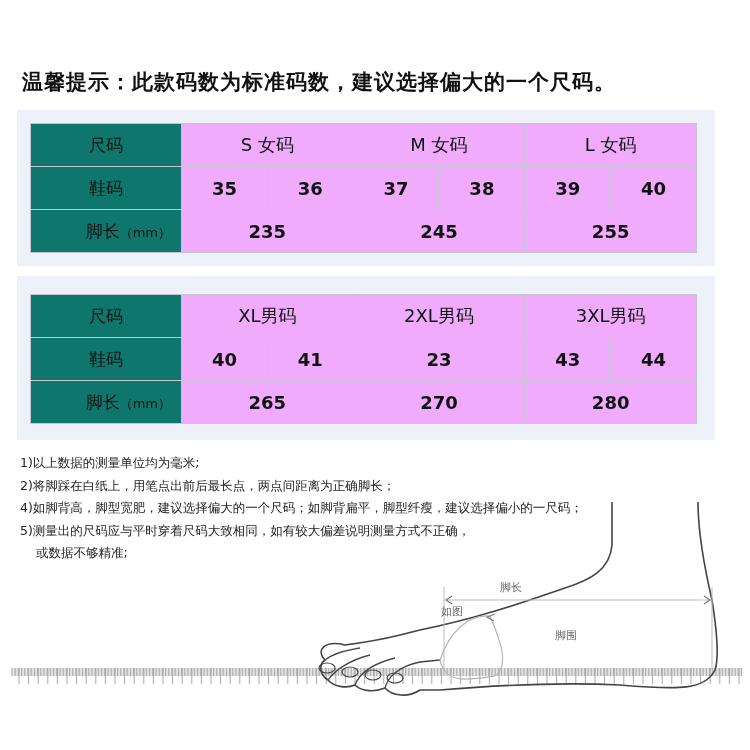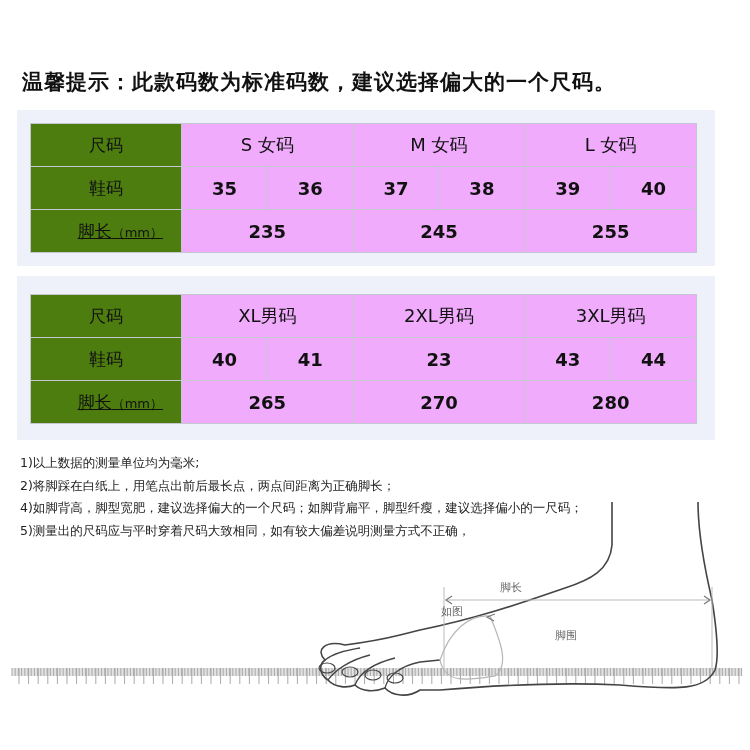--- a/index.html
+++ b/index.html
@@ -5,22 +5,22 @@
   html, body { margin:0; padding:0; background:#ffffff; }
   body { width:750px; height:750px; position:relative; overflow:hidden; font-family:"DejaVu Sans", sans-serif; color:#111; }
   .notice { position:absolute; left:22px; top:68px; font-size:21px; font-weight:bold; letter-spacing:1px; color:#111; white-space:nowrap; }
   .panel { position:absolute; left:17px; width:698px; background:#eef0fa; }
   .panel1 { top:110px; height:156px; }
   .panel2 { top:276px; height:164px; }
   table.size { position:absolute; left:13px; border-collapse:collapse; width:667px; table-layout:fixed; }
   .panel1 table.size { top:13px; }
   .panel2 table.size { top:18px; }
   table.size td { border:1.5px solid #c4c7d2; background:#f0abfc; text-align:center; font-size:18px; height:42px; padding:0; font-family:"DejaVu Sans", sans-serif; }
-  table.size td.head { background:#4d7c0f; width:150px; font-size:17px; }
-  table.size td.head.foot { text-align:right; padding-right:18px;text-decoration:underline; }
+  table.size td.head { background:#0f766e; width:150px; font-size:17px; }
+  table.size td.head.foot { text-align:right; padding-right:10px; }
   table.size td.num { font-weight:bold; }
   .unit { font-size:13px; }
   .notes { position:absolute; left:20px; top:452px; font-size:12.5px; color:#222; line-height:22.5px; }
   .notes div { white-space:nowrap; }
   .notes .indent { padding-left:16px; }
   .diagram { position:absolute; left:0; top:480px; width:750px; height:250px; }
   .lbl { position:absolute; font-size:11px; color:#666; }
 </style>
 </head>
 <body>
@@ -80,20 +80,21 @@
     </tr>
   </tbody>
     </table>
 </div>
 
 <div class="notes">
   <div>1)以上数据的测量单位均为毫米;</div>
   <div>2)将脚踩在白纸上，用笔点出前后最长点，两点间距离为正确脚长；</div>
   <div>4)如脚背高，脚型宽肥，建议选择偏大的一个尺码；如脚背扁平，脚型纤瘦，建议选择偏小的一尺码；</div>
   <div>5)测量出的尺码应与平时穿着尺码大致相同，如有较大偏差说明测量方式不正确，</div>
+  <div class="indent">或数据不够精准;</div>
 </div>
 
 <div class="diagram">
   <svg width="750" height="250" viewBox="0 0 750 250">
 
     <g>
       <rect x="12" y="188" width="730" height="8" fill="#e2e2e2"></rect>
       <g stroke="#a8a8a8" stroke-width="1">
         <path id="ticks" d="M12.0 188 L12.0 196 M15.2 188 L15.2 196 M18.4 188 L18.4 196 M21.6 188 L21.6 196 M24.8 188 L24.8 196 M28.0 188 L28.0 196 M31.2 188 L31.2 196 M34.4 188 L34.4 196 M37.6 188 L37.6 196 M40.8 188 L40.8 196 M44.0 188 L44.0 196 M47.2 188 L47.2 196 M50.4 188 L50.4 196 M53.6 188 L53.6 196 M56.8 188 L56.8 196 M60.0 188 L60.0 196 M63.2 188 L63.2 196 M66.4 188 L66.4 196 M69.6 188 L69.6 196 M72.8 188 L72.8 196 M76.0 188 L76.0 196 M79.2 188 L79.2 196 M82.4 188 L82.4 196 M85.6 188 L85.6 196 M88.8 188 L88.8 196 M92.0 188 L92.0 196 M95.2 188 L95.2 196 M98.4 188 L98.4 196 M101.6 188 L101.6 196 M104.8 188 L104.8 196 M108.0 188 L108.0 196 M111.2 188 L111.2 196 M114.4 188 L114.4 196 M117.6 188 L117.6 196 M120.8 188 L120.8 196 M124.0 188 L124.0 196 M127.2 188 L127.2 196 M130.4 188 L130.4 196 M133.6 188 L133.6 196 M136.8 188 L136.8 196 M140.0 188 L140.0 196 M143.2 188 L143.2 196 M146.4 188 L146.4 196 M149.6 188 L149.6 196 M152.8 188 L152.8 196 M156.0 188 L156.0 196 M159.2 188 L159.2 196 M162.4 188 L162.4 196 M165.6 188 L165.6 196 M168.8 188 L168.8 196 M172.0 188 L172.0 196 M175.2 188 L175.2 196 M178.4 188 L178.4 196 M181.6 188 L181.6 196 M184.8 188 L184.8 196 M188.0 188 L188.0 196 M191.2 188 L191.2 196 M194.4 188 L194.4 196 M197.6 188 L197.6 196 M200.8 188 L200.8 196 M204.0 188 L204.0 196 M207.2 188 L207.2 196 M210.4 188 L210.4 196 M213.6 188 L213.6 196 M216.8 188 L216.8 196 M220.0 188 L220.0 196 M223.2 188 L223.2 196 M226.4 188 L226.4 196 M229.6 188 L229.6 196 M232.8 188 L232.8 196 M236.0 188 L236.0 196 M239.2 188 L239.2 196 M242.4 188 L242.4 196 M245.6 188 L245.6 196 M248.8 188 L248.8 196 M252.0 188 L252.0 196 M255.2 188 L255.2 196 M258.4 188 L258.4 196 M261.6 188 L261.6 196 M264.8 188 L264.8 196 M268.0 188 L268.0 196 M271.2 188 L271.2 196 M274.4 188 L274.4 196 M277.6 188 L277.6 196 M280.8 188 L280.8 196 M284.0 188 L284.0 196 M287.2 188 L287.2 196 M290.4 188 L290.4 196 M293.6 188 L293.6 196 M296.8 188 L296.8 196 M300.0 188 L300.0 196 M303.2 188 L303.2 196 M306.4 188 L306.4 196 M309.6 188 L309.6 196 M312.8 188 L312.8 196 M316.0 188 L316.0 196 M319.2 188 L319.2 196 M322.4 188 L322.4 196 M325.6 188 L325.6 196 M328.8 188 L328.8 196 M332.0 188 L332.0 196 M335.2 188 L335.2 196 M338.4 188 L338.4 196 M341.6 188 L341.6 196 M344.8 188 L344.8 196 M348.0 188 L348.0 196 M351.2 188 L351.2 196 M354.4 188 L354.4 196 M357.6 188 L357.6 196 M360.8 188 L360.8 196 M364.0 188 L364.0 196 M367.2 188 L367.2 196 M370.4 188 L370.4 196 M373.6 188 L373.6 196 M376.8 188 L376.8 196 M380.0 188 L380.0 196 M383.2 188 L383.2 196 M386.4 188 L386.4 196 M389.6 188 L389.6 196 M392.8 188 L392.8 196 M396.0 188 L396.0 196 M399.2 188 L399.2 196 M402.4 188 L402.4 196 M405.6 188 L405.6 196 M408.8 188 L408.8 196 M412.0 188 L412.0 196 M415.2 188 L415.2 196 M418.4 188 L418.4 196 M421.6 188 L421.6 196 M424.8 188 L424.8 196 M428.0 188 L428.0 196 M431.2 188 L431.2 196 M434.4 188 L434.4 196 M437.6 188 L437.6 196 M440.8 188 L440.8 196 M444.0 188 L444.0 196 M447.2 188 L447.2 196 M450.4 188 L450.4 196 M453.6 188 L453.6 196 M456.8 188 L456.8 196 M460.0 188 L460.0 196 M463.2 188 L463.2 196 M466.4 188 L466.4 196 M469.6 188 L469.6 196 M472.8 188 L472.8 196 M476.0 188 L476.0 196 M479.2 188 L479.2 196 M482.4 188 L482.4 196 M485.6 188 L485.6 196 M488.8 188 L488.8 196 M492.0 188 L492.0 196 M495.2 188 L495.2 196 M498.4 188 L498.4 196 M501.6 188 L501.6 196 M504.8 188 L504.8 196 M508.0 188 L508.0 196 M511.2 188 L511.2 196 M514.4 188 L514.4 196 M517.6 188 L517.6 196 M520.8 188 L520.8 196 M524.0 188 L524.0 196 M527.2 188 L527.2 196 M530.4 188 L530.4 196 M533.6 188 L533.6 196 M536.8 188 L536.8 196 M540.0 188 L540.0 196 M543.2 188 L543.2 196 M546.4 188 L546.4 196 M549.6 188 L549.6 196 M552.8 188 L552.8 196 M556.0 188 L556.0 196 M559.2 188 L559.2 196 M562.4 188 L562.4 196 M565.6 188 L565.6 196 M568.8 188 L568.8 196 M572.0 188 L572.0 196 M575.2 188 L575.2 196 M578.4 188 L578.4 196 M581.6 188 L581.6 196 M584.8 188 L584.8 196 M588.0 188 L588.0 196 M591.2 188 L591.2 196 M594.4 188 L594.4 196 M597.6 188 L597.6 196 M600.8 188 L600.8 196 M604.0 188 L604.0 196 M607.2 188 L607.2 196 M610.4 188 L610.4 196 M613.6 188 L613.6 196 M616.8 188 L616.8 196 M620.0 188 L620.0 196 M623.2 188 L623.2 196 M626.4 188 L626.4 196 M629.6 188 L629.6 196 M632.8 188 L632.8 196 M636.0 188 L636.0 196 M639.2 188 L639.2 196 M642.4 188 L642.4 196 M645.6 188 L645.6 196 M648.8 188 L648.8 196 M652.0 188 L652.0 196 M655.2 188 L655.2 196 M658.4 188 L658.4 196 M661.6 188 L661.6 196 M664.8 188 L664.8 196 M668.0 188 L668.0 196 M671.2 188 L671.2 196 M674.4 188 L674.4 196 M677.6 188 L677.6 196 M680.8 188 L680.8 196 M684.0 188 L684.0 196 M687.2 188 L687.2 196 M690.4 188 L690.4 196 M693.6 188 L693.6 196 M696.8 188 L696.8 196 M700.0 188 L700.0 196 M703.2 188 L703.2 196 M706.4 188 L706.4 196 M709.6 188 L709.6 196 M712.8 188 L712.8 196 M716.0 188 L716.0 196 M719.2 188 L719.2 196 M722.4 188 L722.4 196 M725.6 188 L725.6 196 M728.8 188 L728.8 196 M732.0 188 L732.0 196 M735.2 188 L735.2 196 M738.4 188 L738.4 196 M741.6 188 L741.6 196 M19.0 188 L19.0 204 M28.6 188 L28.6 204 M38.2 188 L38.2 204 M47.8 188 L47.8 204 M57.4 188 L57.4 204 M67.0 188 L67.0 204 M76.6 188 L76.6 204 M86.2 188 L86.2 204 M95.8 188 L95.8 204 M105.4 188 L105.4 204 M115.0 188 L115.0 204 M124.6 188 L124.6 204 M134.2 188 L134.2 204 M143.8 188 L143.8 204 M153.4 188 L153.4 204 M163.0 188 L163.0 204 M172.6 188 L172.6 204 M182.2 188 L182.2 204 M191.8 188 L191.8 204 M201.4 188 L201.4 204 M211.0 188 L211.0 204 M220.6 188 L220.6 204 M230.2 188 L230.2 204 M239.8 188 L239.8 204 M249.4 188 L249.4 204 M259.0 188 L259.0 204 M268.6 188 L268.6 204 M278.2 188 L278.2 204 M287.8 188 L287.8 204 M297.4 188 L297.4 204 M307.0 188 L307.0 204 M316.6 188 L316.6 204 M326.2 188 L326.2 204 M335.8 188 L335.8 204 M345.4 188 L345.4 204 M355.0 188 L355.0 204 M364.6 188 L364.6 204 M374.2 188 L374.2 204 M383.8 188 L383.8 204 M393.4 188 L393.4 204 M403.0 188 L403.0 204 M412.6 188 L412.6 204 M422.2 188 L422.2 204 M431.8 188 L431.8 204 M441.4 188 L441.4 204 M451.0 188 L451.0 204 M460.6 188 L460.6 204 M470.2 188 L470.2 204 M479.8 188 L479.8 204 M489.4 188 L489.4 204 M499.0 188 L499.0 204 M508.6 188 L508.6 204 M518.2 188 L518.2 204 M527.8 188 L527.8 204 M537.4 188 L537.4 204 M547.0 188 L547.0 204 M556.6 188 L556.6 204 M566.2 188 L566.2 204 M575.8 188 L575.8 204 M585.4 188 L585.4 204 M595.0 188 L595.0 204 M604.6 188 L604.6 204 M614.2 188 L614.2 204 M623.8 188 L623.8 204 M633.4 188 L633.4 204 M643.0 188 L643.0 204 M652.6 188 L652.6 204 M662.2 188 L662.2 204 M671.8 188 L671.8 204 M681.4 188 L681.4 204 M691.0 188 L691.0 204 M700.6 188 L700.6 204 M710.2 188 L710.2 204 M719.8 188 L719.8 204 M729.4 188 L729.4 204 M739.0 188 L739.0 204 "></path>
       </g>

